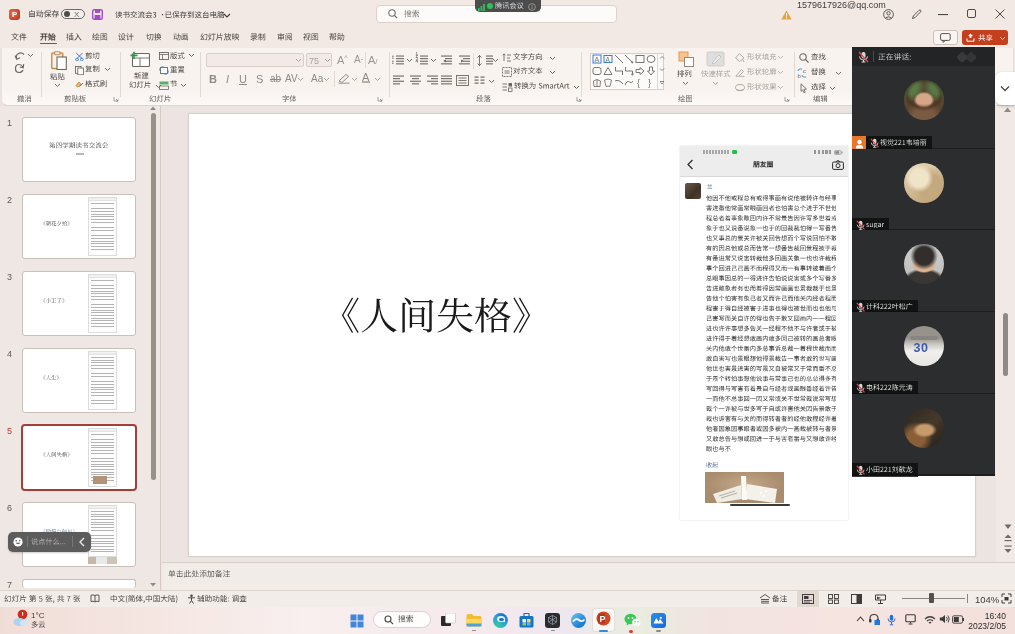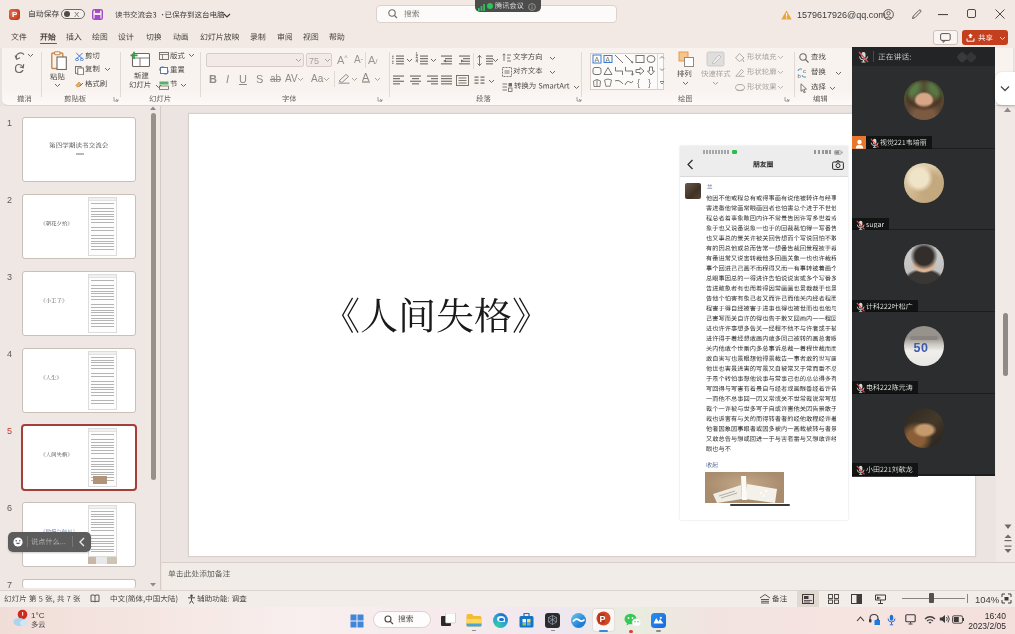--- a/index.html
+++ b/index.html
@@ -62,21 +62,21 @@
       <path transform="translate(21.6 6.2)" d="M3.9 -5.7C4.2 -5.2 4.5 -4.6 4.6 -4.2L5.1 -4.4C5 -4.8 4.7 -5.4 4.4 -5.9ZM0.8 -5.6C1.1 -5.2 1.5 -4.7 1.7 -4.4L2.1 -4.8C1.9 -5.1 1.5 -5.5 1.2 -5.8ZM6 -5.6C5.8 -4.1 5.4 -2.8 4.6 -1.7C3.9 -2.7 3.4 -4 3.2 -5.5L2.7 -5.4C3 -3.7 3.4 -2.3 4.2 -1.2C3.7 -0.7 3.1 -0.2 2.2 0.2C2.3 0.3 2.5 0.5 2.6 0.6C3.4 0.3 4.1 -0.2 4.6 -0.8C5.1 -0.2 5.8 0.3 6.6 0.6C6.7 0.5 6.9 0.2 7 0.1C6.2 -0.2 5.5 -0.6 5 -1.2C5.8 -2.4 6.3 -3.9 6.5 -5.5ZM0.3 -3.8V-3.3H1.3V-0.7C1.3 -0.4 1.2 -0.1 1 0C1.1 0.1 1.3 0.3 1.3 0.4C1.5 0.2 1.6 0.1 2.9 -0.8C2.9 -0.9 2.8 -1.1 2.7 -1.3L1.9 -0.7V-3.8Z"></path>
     </svg>
   </div><svg class="ab" style="left:528px;top:2.5px" width="8" height="8">
     <circle cx="4" cy="4" r="3.4" fill="none" stroke="#9a9a9a" stroke-width="0.9"></circle>
     <rect x="3.6" y="3.4" width="0.9" height="2.6" fill="#9a9a9a"></rect>
     <rect x="3.6" y="1.8" width="0.9" height="1" fill="#9a9a9a"></rect>
   </svg><svg class="ab" style="left:781px;top:10px" width="11" height="10">
     <path d="M5.5 0.5 L10.7 9.5 L0.3 9.5 Z" fill="#e8a33d"></path>
     <rect x="5" y="3" width="1.1" height="3.6" fill="#fff"></rect>
     <rect x="5" y="7.3" width="1.1" height="1.2" fill="#fff"></rect>
-  </svg><div class="ab" style="left:797px;top:10px;font-size:9px;color:#3b3b3b;font-family:'Liberation Sans'">1579617926@qq.com</div><svg class="ab" style="left:883px;top:9px" width="11" height="11">
+  </svg><div class="ab" style="left:797px;top:0;font-size:9px;color:#3b3b3b;font-family:'Liberation Sans'">1579617926@qq.com</div><svg class="ab" style="left:883px;top:9px" width="11" height="11">
     <circle cx="5.5" cy="5.5" r="4.9" fill="none" stroke="#5c5752" stroke-width="1"></circle>
     <circle cx="5.5" cy="4.3" r="1.7" fill="none" stroke="#5c5752" stroke-width="1"></circle>
     <path d="M2.5 9 Q5.5 6.5 8.5 9" fill="none" stroke="#5c5752" stroke-width="1"></path>
   </svg><svg class="ab" style="left:911px;top:9px" width="11" height="11">
     <path d="M1.5 9.5 L2.3 7 L8 1.3 Q9 0.5 9.7 1.3 Q10.4 2 9.6 2.9 L4 8.6 Z" fill="none" stroke="#5c5752" stroke-width="1"></path>
   </svg><svg class="ab" style="left:938px;top:14px" width="10" height="2">
     <rect width="10" height="1.1" fill="#4a4a4a"></rect>
   </svg>
 <svg class="ab" style="left:967px;top:9px" width="9" height="9">
     <rect x="0.5" y="0.5" width="8" height="8" rx="1.5" fill="none" stroke="#4a4a4a" stroke-width="1"></rect>
@@ -1371,21 +1371,21 @@
         <path transform="translate(0.0 6.0)" d="M1 -5.4C1.4 -5.1 1.8 -4.6 2.1 -4.3L2.4 -4.7C2.2 -5 1.7 -5.4 1.3 -5.8ZM0.3 -3.7V-3.2H1.4V-0.7C1.4 -0.4 1.2 -0.1 1.1 -0.1C1.2 0 1.3 0.3 1.4 0.4C1.5 0.3 1.7 0.1 3 -0.8C2.9 -0.9 2.9 -1.1 2.8 -1.3L2 -0.7V-3.7ZM4.4 -5.9V-3.6H2.6V-3H4.4V0.6H4.9V-3H6.7V-3.6H4.9V-5.9Z"></path>
         <path transform="translate(7.0 6.0)" d="M3.5 -5.1C3.9 -4.8 4.4 -4.4 4.6 -4.1L5 -4.4C4.8 -4.7 4.3 -5.1 3.9 -5.4ZM3.2 -3.3C3.7 -3 4.2 -2.5 4.5 -2.2L4.8 -2.6C4.6 -2.9 4 -3.3 3.6 -3.6ZM2.6 -5.8C2.1 -5.6 1.2 -5.3 0.4 -5.2C0.4 -5.1 0.5 -4.9 0.5 -4.8C0.8 -4.9 1.2 -4.9 1.5 -5V-3.9H0.3V-3.4H1.4C1.1 -2.6 0.7 -1.7 0.2 -1.2C0.3 -1.1 0.4 -0.9 0.5 -0.7C0.8 -1.2 1.2 -1.8 1.5 -2.6V0.5H2V-2.7C2.2 -2.4 2.5 -1.9 2.7 -1.7L3 -2.1C2.8 -2.3 2.2 -3.1 2 -3.3V-3.4H3V-3.9H2V-5.1C2.3 -5.2 2.7 -5.3 2.9 -5.4ZM3 -1.3 3 -0.8 5.3 -1.2V0.5H5.9V-1.3L6.8 -1.4L6.7 -1.9L5.9 -1.8V-5.9H5.3V-1.7Z"></path>
         <path transform="translate(14.0 6.0)" d="M0.3 0H3.5V-0.6H2.1C1.9 -0.6 1.5 -0.5 1.3 -0.5C2.5 -1.6 3.3 -2.7 3.3 -3.7C3.3 -4.6 2.7 -5.2 1.8 -5.2C1.1 -5.2 0.7 -4.9 0.3 -4.5L0.7 -4.1C0.9 -4.5 1.3 -4.7 1.7 -4.7C2.4 -4.7 2.7 -4.3 2.7 -3.7C2.7 -2.8 1.9 -1.8 0.3 -0.4Z"></path>
         <path transform="translate(17.9 6.0)" d="M0.3 0H3.5V-0.6H2.1C1.9 -0.6 1.5 -0.5 1.3 -0.5C2.5 -1.6 3.3 -2.7 3.3 -3.7C3.3 -4.6 2.7 -5.2 1.8 -5.2C1.1 -5.2 0.7 -4.9 0.3 -4.5L0.7 -4.1C0.9 -4.5 1.3 -4.7 1.7 -4.7C2.4 -4.7 2.7 -4.3 2.7 -3.7C2.7 -2.8 1.9 -1.8 0.3 -0.4Z"></path>
         <path transform="translate(21.8 6.0)" d="M0.3 0H3.5V-0.6H2.1C1.9 -0.6 1.5 -0.5 1.3 -0.5C2.5 -1.6 3.3 -2.7 3.3 -3.7C3.3 -4.6 2.7 -5.2 1.8 -5.2C1.1 -5.2 0.7 -4.9 0.3 -4.5L0.7 -4.1C0.9 -4.5 1.3 -4.7 1.7 -4.7C2.4 -4.7 2.7 -4.3 2.7 -3.7C2.7 -2.8 1.9 -1.8 0.3 -0.4Z"></path>
         <path transform="translate(25.7 6.0)" d="M0.5 -5.1V-0.7H1V-1.2H2.6V-3H4.3V0.6H4.9V-3H6.7V-3.5H4.9V-5.8H4.3V-3.5H2.6V-5.1ZM1 -4.6H2.1V-1.7H1Z"></path>
         <path transform="translate(32.7 6.0)" d="M3.8 -5.6C3.6 -4.6 3.2 -3.6 2.7 -3C2.8 -2.9 3 -2.8 3.1 -2.7C3.7 -3.4 4.1 -4.4 4.3 -5.6ZM5.5 -5.7 5 -5.6C5.3 -4.4 5.7 -3.5 6.3 -2.7C6.4 -2.9 6.5 -3 6.7 -3.1C6.2 -3.8 5.8 -4.6 5.5 -5.7ZM1.4 -5.9V-4.4H0.3V-3.9H1.3C1.1 -2.9 0.7 -1.8 0.2 -1.2C0.3 -1.1 0.4 -0.9 0.5 -0.7C0.8 -1.2 1.2 -2 1.4 -2.8V0.6H1.9V-2.9C2.1 -2.5 2.4 -2.1 2.5 -1.8L2.9 -2.2C2.7 -2.4 2.1 -3.3 1.9 -3.6V-3.9H2.8V-4.4H1.9V-5.9ZM5.1 -1.7C5.3 -1.4 5.5 -1 5.7 -0.6L3.6 -0.3C4.1 -1.2 4.6 -2.4 4.9 -3.4L4.3 -3.6C4 -2.4 3.5 -1.1 3.3 -0.8C3.1 -0.5 3 -0.2 2.8 -0.2C2.9 -0 3 0.2 3 0.3C3.2 0.2 3.5 0.2 5.9 -0.1C6 0.1 6 0.3 6.1 0.4L6.6 0.2C6.4 -0.4 6 -1.2 5.6 -1.9Z"></path>
         <path transform="translate(39.7 6.0)" d="M3.3 -5.8C3.4 -5.5 3.5 -5.1 3.6 -4.8H1V-2.8C1 -1.9 0.9 -0.6 0.3 0.3C0.4 0.3 0.6 0.5 0.7 0.6C1.4 -0.3 1.6 -1.8 1.6 -2.8V-4.3H6.6V-4.8H4L4.2 -4.9C4.1 -5.1 4 -5.6 3.8 -5.9Z"></path>
       </svg>
     </div><div class="ab" style="left:852px;top:312px;width:143px;height:80.5px;background:#2b2d2f"></div><div class="ab" style="left:903.5px;top:326px;width:40px;height:40px;border-radius:50%;background:linear-gradient(180deg, #97928c 0 30%, #c9c5bf 45%, #f1efec 62%, #e8e6e2 100%)"></div><div class="ab" style="left:903.5px;top:326px;width:40px;height:40px;border-radius:50%;overflow:hidden">
-      <div style="position:absolute;left:10px;top:15px;width:22px;height:14px;color:#3b5cae;font-size:12.5px;font-weight:bold;letter-spacing:0.5px;font-family:'Liberation Sans'">50</div>
+      <div style="position:absolute;left:10px;top:15px;width:22px;height:14px;color:#3b5cae;font-size:12.5px;font-weight:bold;letter-spacing:0.5px;font-family:'Liberation Sans'">30</div>
       <div style="position:absolute;left:6px;top:10px;width:28px;height:4px;background:#8a8580;border-radius:2px"></div>
     </div><div class="ab" style="left:852px;top:381.0px;width:65.7px;height:14.5px;background:rgba(12,12,12,0.8)"></div><svg class="ab" style="left:855.5px;top:383.0px" width="9.35" height="10.2">
       <g transform="scale(0.85)">
         <rect x="3.5" y="1" width="4" height="6.5" rx="2" fill="#d8d8d8"></rect>
         <path d="M1.5 5.5 Q1.5 9 5.5 9 Q9.5 9 9.5 5.5 M5.5 9 L5.5 11 M3.5 11 L7.5 11" stroke="#d8d8d8" fill="none" stroke-width="1"></path>
         <path d="M1 1 L10 11" stroke="#e04b4b" stroke-width="1.4"></path>
       </g>
     </svg><div class="ab " style="left:866px;top:384.0px">
       <svg class="zt" width="46.7" height="7.8" fill="#e8e8e8" xmlns="http://www.w3.org/2000/svg">
         <path transform="translate(0.0 6.0)" d="M3.2 -2.9V-1.8H1.4V-2.9ZM3.7 -2.9H5.5V-1.8H3.7ZM3.2 -3.3H1.4V-4.3H3.2ZM3.7 -3.3V-4.3H5.5V-3.3ZM0.9 -4.9V-0.9H1.4V-1.3H3.2V-0.6C3.2 0.2 3.4 0.4 4.2 0.4C4.4 0.4 5.5 0.4 5.7 0.4C6.5 0.4 6.6 0.1 6.7 -1C6.6 -1 6.3 -1.1 6.2 -1.2C6.2 -0.3 6.1 -0.1 5.7 -0.1C5.4 -0.1 4.4 -0.1 4.2 -0.1C3.8 -0.1 3.7 -0.2 3.7 -0.6V-1.3H6.1V-4.9H3.7V-5.9H3.2V-4.9Z"></path>

